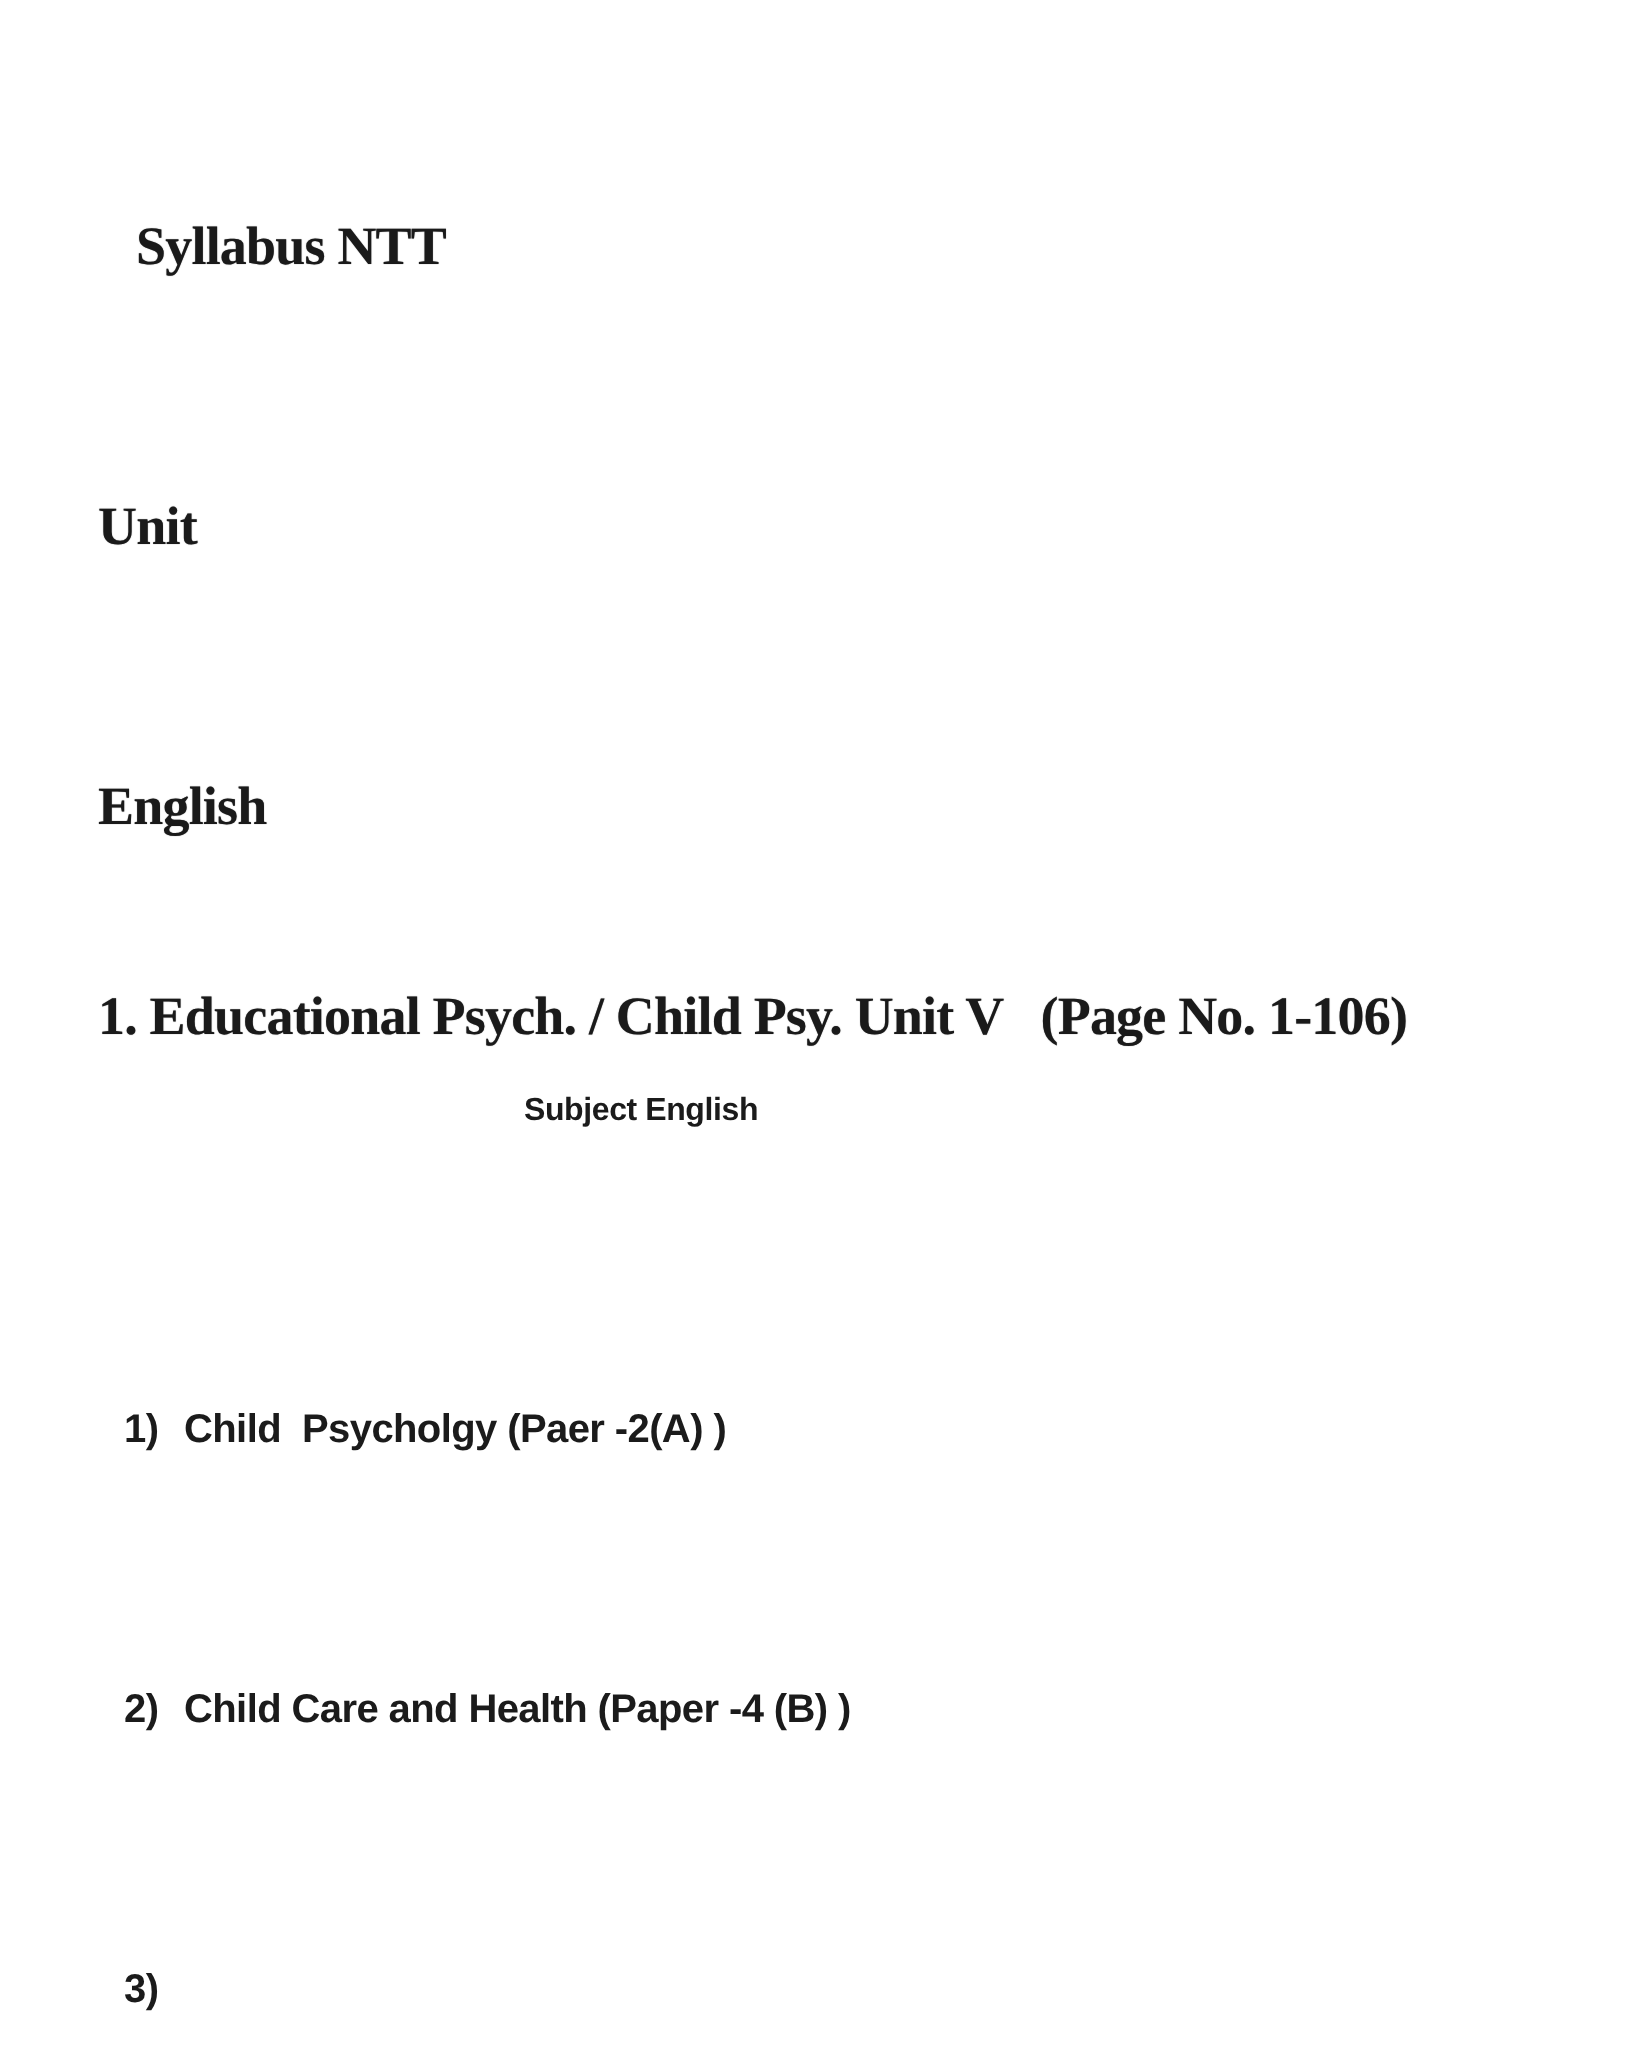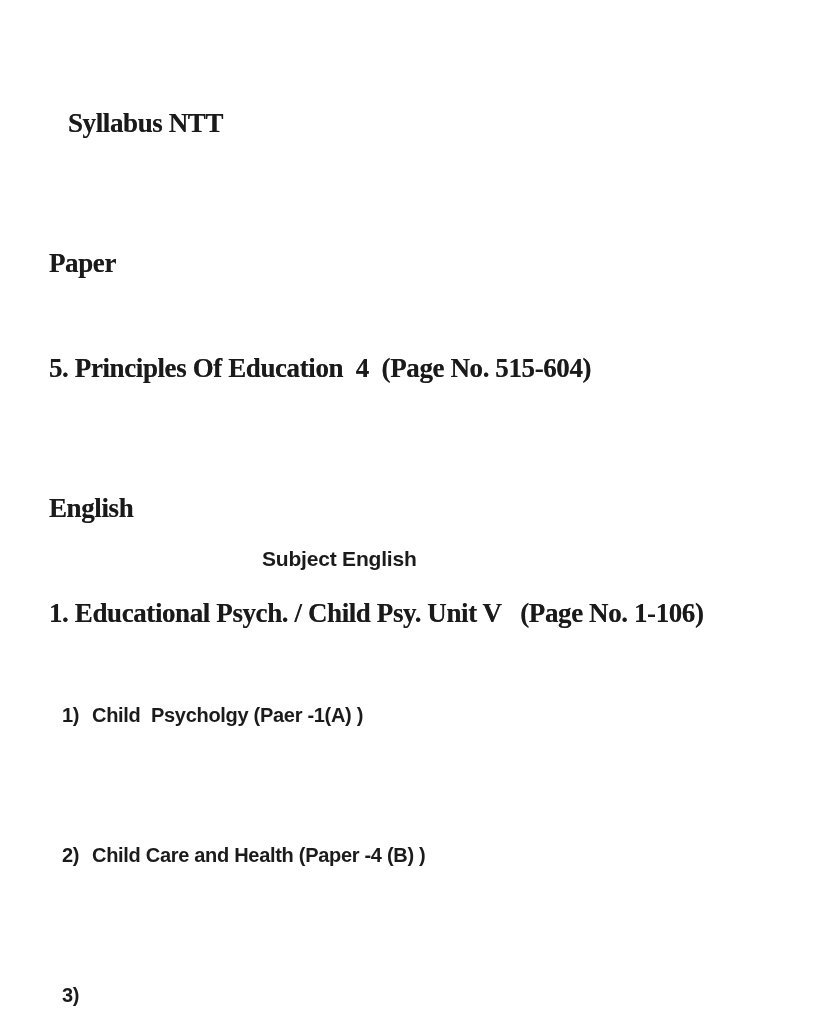--- a/index.html
+++ b/index.html
@@ -34,21 +34,21 @@
   .serif-line { height: 35px; }
   .serif-title { padding-left: 19px; }
 
   
   .subject-heading {
     position: absolute;
     left: 262px;
     top: 547px;
     font-family: "Liberation Sans", "DejaVu Sans", sans-serif;
     font-weight: bold;
-    font-size: 21px;
+    font-size: 16px;
     letter-spacing: -0.2px;
     color: #1b1b1b;
   }
   .sans-list {
     position: absolute;
     left: 62px;
     top: 593px;
     font-family: "Liberation Sans", "DejaVu Sans", sans-serif;
     font-size: 20px;
     font-weight: bold;
@@ -62,40 +62,39 @@
   .sans-text {}
 </style>
 </head>
 <body>
 
 <div class="page">
 
   <div class="serif-block">
     <div class="serif-line serif-title">Syllabus NTT</div>
 
-    <div class="serif-line">Paper</div>
-    <div class="serif-line">5. Principles Of Education  4  (Page No. 515-604)</div>
+    <div class="serif-line">Unit</div>
 
     <div class="serif-line">English</div>
     <div class="serif-line">1. Educational Psych. / Child Psy. Unit V   (Page No. 1-106)</div>
     
     
     
     
 
     
   </div>
 
   <div class="subject-heading">Subject English</div>
 
   <div class="sans-list">
 
     <div class="sans-item">
       <span class="sans-num">1)</span>
-      <span class="sans-text">Child  Psycholgy (Paer -1(A) )</span>
+      <span class="sans-text">Child  Psycholgy (Paer -2(A) )</span>
     </div>
 
     <div class="sans-item">
       <span class="sans-num">2)</span>
       <span class="sans-text">Child Care and Health (Paper -4 (B) )</span>
     </div>
 
     <div class="sans-item">
       <span class="sans-num">3)</span>
     </div>

